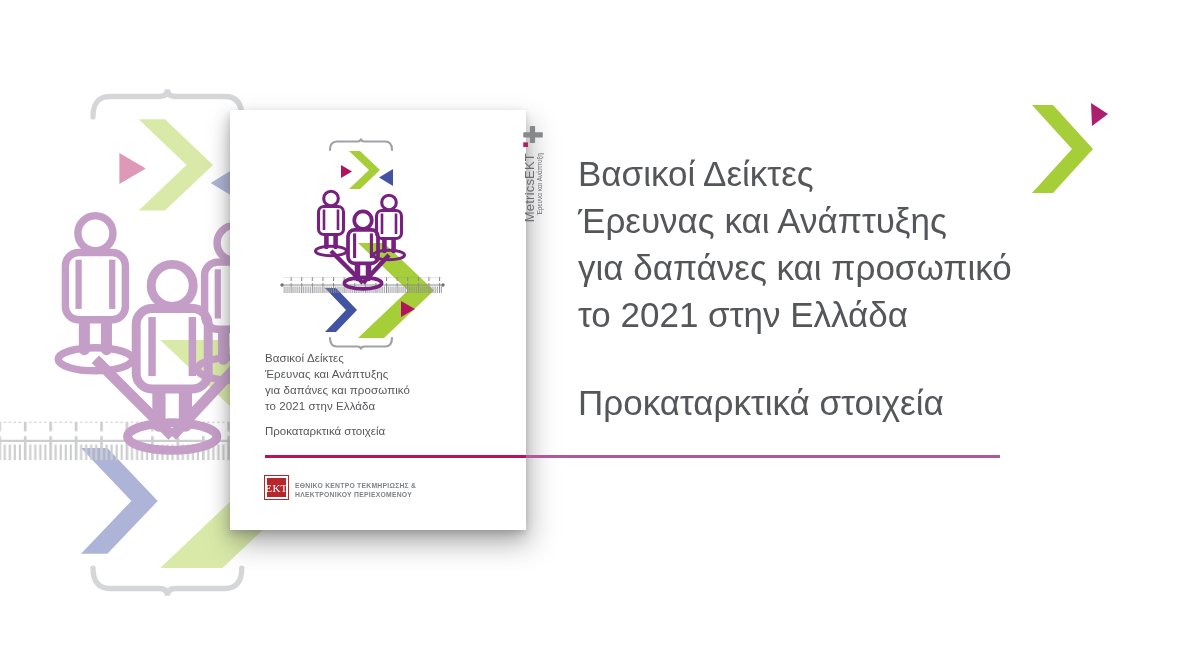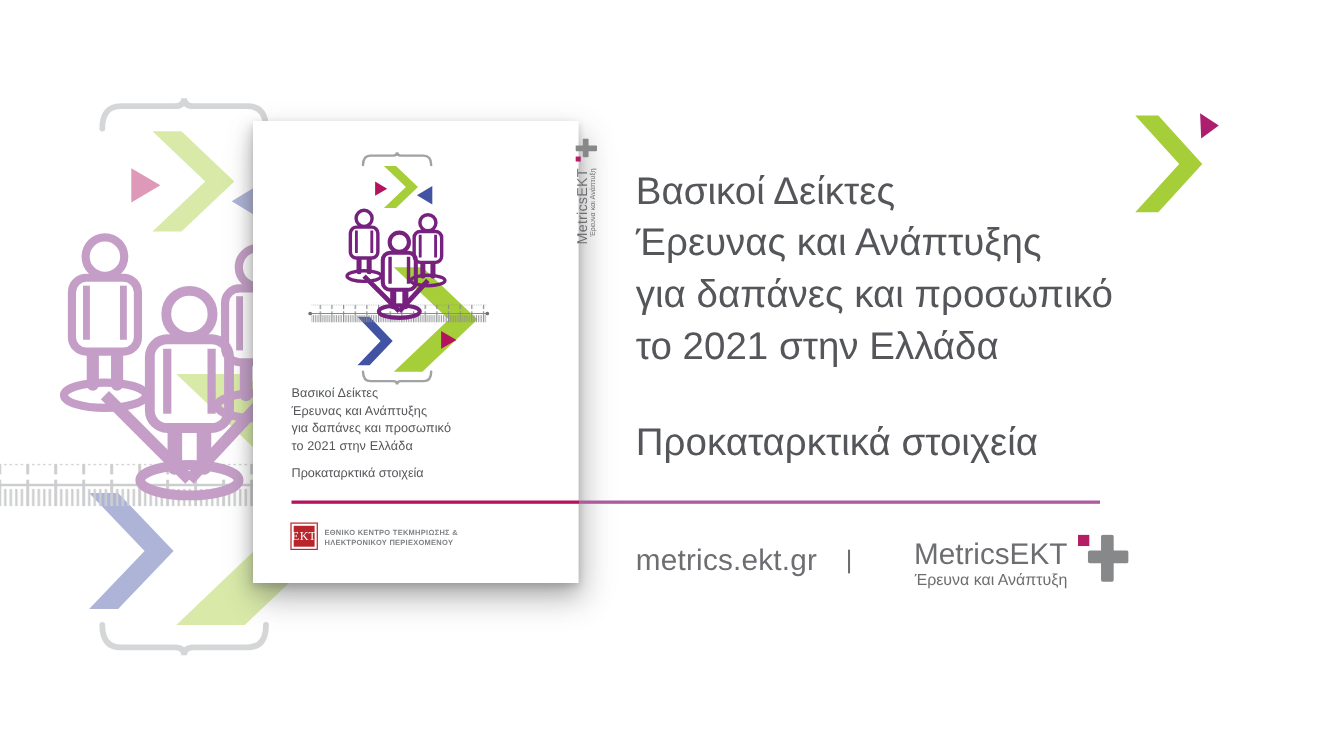--- a/index.html
+++ b/index.html
@@ -27,21 +27,21 @@
   .logo-row { display: flex; align-items: center; justify-content: flex-end; gap: 6px; height: 100%; }
   .logo-textcol { text-align: right; }
   .logo-row .logo-name { font-size: 13px; line-height: 13px; color: #6d6e71; letter-spacing: .2px; }
   .logo-row .logo-tagline { font-size: 6.5px; line-height: 8px; color: #6d6e71; white-space: nowrap; }
   .logo-plus-sm { width: 21px; height: 20px; flex: 0 0 auto; }
   .logo-plus-sm svg { width: 21px; height: 20px; display: block; }
 
   .cover-title { position: absolute; left: 35px; top: 240px; font-size: 11.5px; line-height: 16px;
     color: #55575a; letter-spacing: .1px; }
   .cover-subtitle { position: absolute; left: 35px; top: 315px; font-size: 11.5px; color: #55575a; }
-  .cover-publisher { position: absolute; left: 35px; top: 366px; display: flex; gap: 7px; align-items: center; }
+  .cover-publisher { position: absolute; left: 35px; top: 366px; display: flex; gap: 7px; align-items: flex-end; }
   .ekt-box { width: 23px; height: 23px; background: #b8262c; border: 2px solid #fff;
     outline: 1px solid #b8262c; color: #fff; font-family: "Liberation Serif", serif; font-size: 11px;
     display: flex; align-items: center; justify-content: center; letter-spacing: .5px; }
   .ekt-name { font-size: 6.8px; line-height: 9px; color: #7f8286; font-weight: bold; letter-spacing: .25px;
     padding-top: 2px; }
 
   
   .rule-line { position: absolute; left: 265px; top: 455px; width: 735px; height: 3px; z-index: 3;
     background: linear-gradient(90deg, #b5135b 0, #b5135b 261px, #ad5b9c 261px, #ad5b9c 100%); }
 
@@ -176,29 +176,14 @@
   <div class="rule-line"></div>
 
   <div class="main-title">
     <div>Βασικοί Δείκτες</div>
     <div>Έρευνας και Ανάπτυξης</div>
     <div>για δαπάνες και προσωπικό</div>
     <div>το 2021 στην Ελλάδα</div>
   </div>
   <div class="main-subtitle">Προκαταρκτικά στοιχεία</div>
 
-  <div class="footer">
-    <span class="site">metrics.ekt.gr</span>
-    <span class="sep">|</span>
-    <div class="footer-logo">
-      <div class="footer-textcol">
-        <div class="logo-name">MetricsEKT</div>
-        <div class="logo-tagline">Έρευνα και Ανάπτυξη</div>
-      </div>
-      <div class="logo-plus-lg">
-        <svg viewBox="0 0 56 52">
-            <use href="#plus-mark"></use>
-          </svg>
-      </div>
-    </div>
-  </div>
 
 </div>
 
 </body></html>

